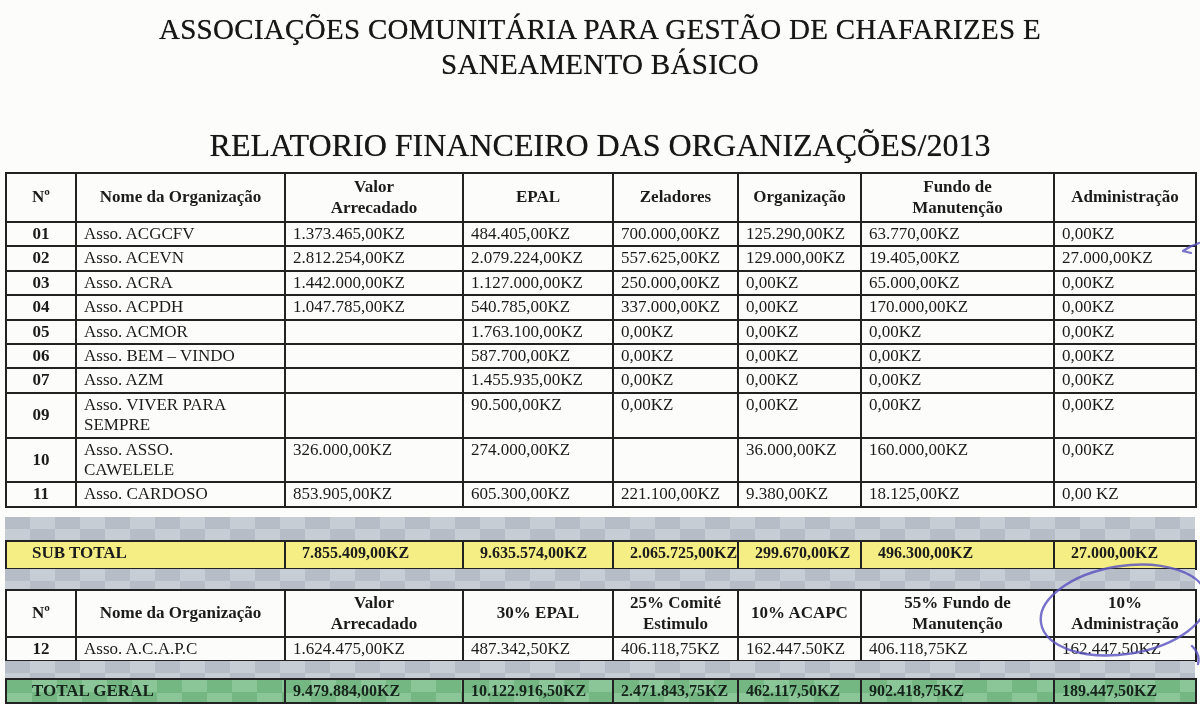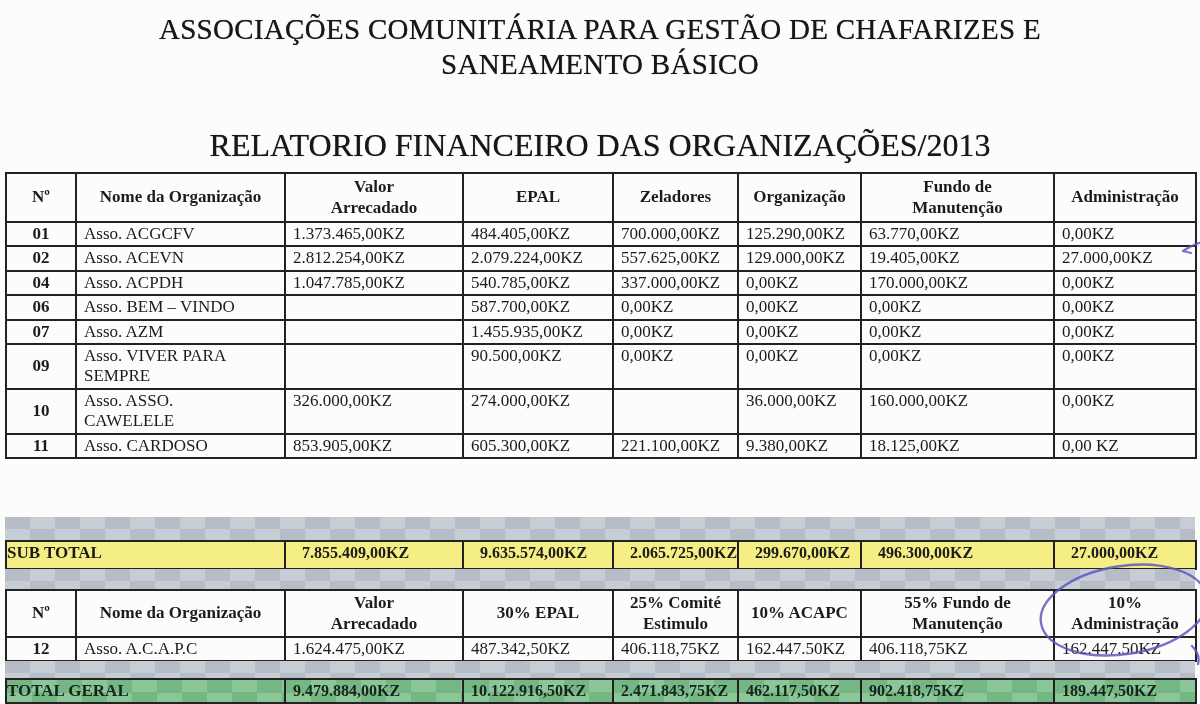--- a/index.html
+++ b/index.html
@@ -40,21 +40,21 @@
   }
   table.bar{font-size:16px;}
   .bar td{font-weight:bold;}
   .sub td{background-color:#f5ee84;padding-left:16px;}
   .total td{
     background-color:#79bd87;
     background-image:repeating-conic-gradient(rgba(255,255,255,0.13) 0% 25%, rgba(0,0,0,0.03) 0% 50%);
     background-size:50px 25px;
     color:#16241c;
   }
-  .bar td.lbl{text-align:left;padding-left:0;font-size:17px;}
+  .bar td.lbl{text-align:left;padding-left:25px;font-size:17px;}
   .pen{position:absolute;left:0;top:0;pointer-events:none;}
 </style>
 </head>
 <body>
 
 <div class="page">
 
   <div class="title">ASSOCIAÇÕES COMUNITÁRIA PARA GESTÃO DE CHAFARIZES E
 SANEAMENTO BÁSICO</div>
   <div class="subtitle">RELATORIO FINANCEIRO DAS ORGANIZAÇÕES/2013</div>
@@ -99,27 +99,47 @@
           <td class="num">02</td>
           <td class="name">Asso. ACEVN</td>
           <td class="val">2.812.254,00KZ</td>
           <td class="val">2.079.224,00KZ</td>
           <td class="val">557.625,00KZ</td>
           <td class="val">129.000,00KZ</td>
           <td class="val">19.405,00KZ</td>
           <td class="val">27.000,00KZ</td>
         </tr>
         <tr>
+          <td class="num">03</td>
+          <td class="name">Asso. ACRA</td>
+          <td class="val">1.442.000,00KZ</td>
+          <td class="val">1.127.000,00KZ</td>
+          <td class="val">250.000,00KZ</td>
+          <td class="val">0,00KZ</td>
+          <td class="val">65.000,00KZ</td>
+          <td class="val">0,00KZ</td>
+        </tr>
+        <tr>
           <td class="num">04</td>
           <td class="name">Asso. ACPDH</td>
           <td class="val">1.047.785,00KZ</td>
           <td class="val">540.785,00KZ</td>
           <td class="val">337.000,00KZ</td>
           <td class="val">0,00KZ</td>
           <td class="val">170.000,00KZ</td>
+          <td class="val">0,00KZ</td>
+        </tr>
+        <tr>
+          <td class="num">05</td>
+          <td class="name">Asso. ACMOR</td>
+          <td class="val"></td>
+          <td class="val">1.763.100,00KZ</td>
+          <td class="val">0,00KZ</td>
+          <td class="val">0,00KZ</td>
+          <td class="val">0,00KZ</td>
           <td class="val">0,00KZ</td>
         </tr>
         <tr>
           <td class="num">06</td>
           <td class="name">Asso. BEM – VINDO</td>
           <td class="val"></td>
           <td class="val">587.700,00KZ</td>
           <td class="val">0,00KZ</td>
           <td class="val">0,00KZ</td>
           <td class="val">0,00KZ</td>

